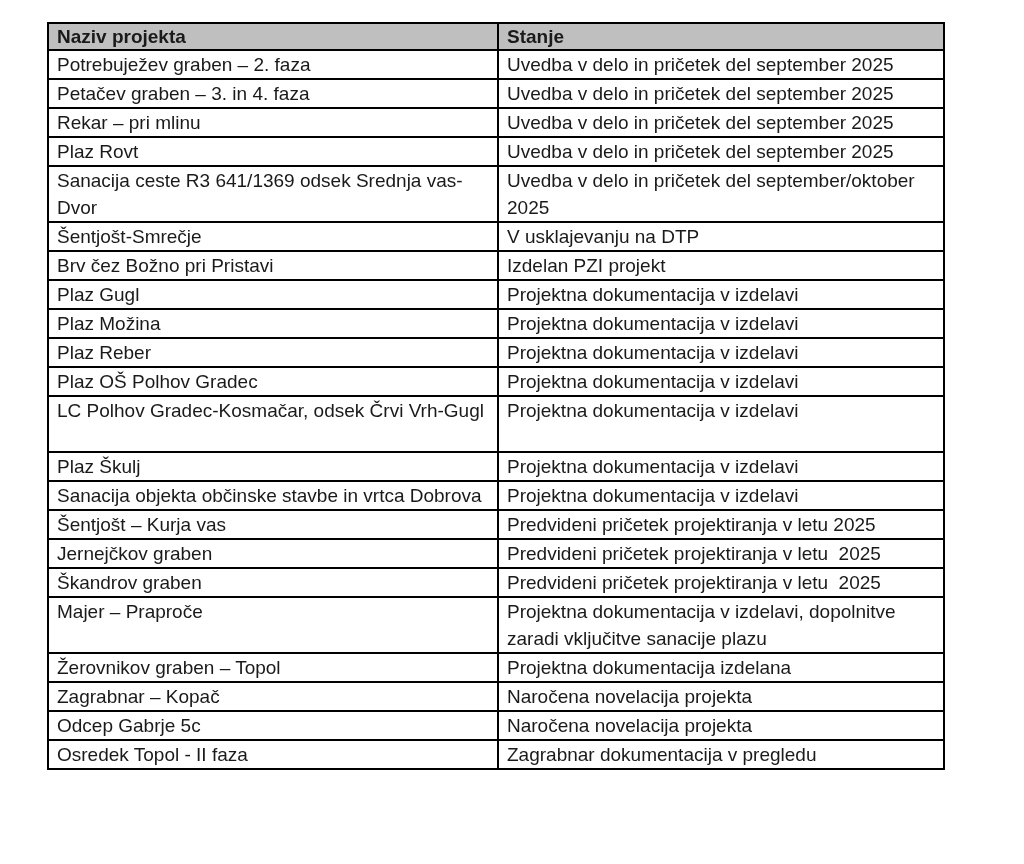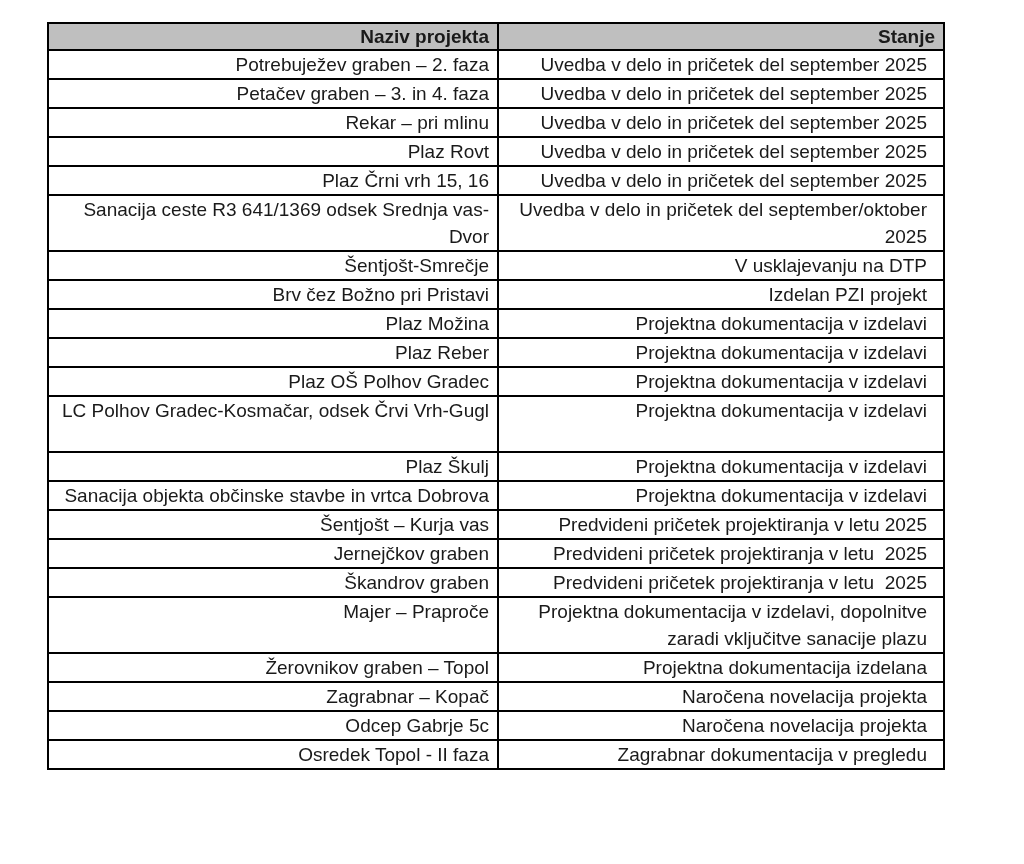--- a/index.html
+++ b/index.html
@@ -27,21 +27,21 @@
   col.c-project { width: 450px; }
   col.c-status  { width: 446px; }
   th, td {
     border: 2px solid #000000;
     vertical-align: top;
     font-size: 19px;
     line-height: 27px;
     padding: 0 8px;
     white-space: pre-wrap;
     overflow: hidden;
-    text-align: right;
+    text-align: left;
   }
   th {
     background: #bfbfbf;
     font-weight: bold;
     line-height: 25px;
     height: 25px;
   }
   td { height: 27px; }
   td.status-cell { padding-right: 16px; }
   tr.row-tall td { height: 54px; }
@@ -73,34 +73,34 @@
         </tr>
         <tr>
           <td class="project-cell">Rekar – pri mlinu</td>
           <td class="status-cell">Uvedba v delo in pričetek del september 2025</td>
         </tr>
         <tr>
           <td class="project-cell">Plaz Rovt</td>
           <td class="status-cell">Uvedba v delo in pričetek del september 2025</td>
         </tr>
         <tr>
-          <td class="project-cell">Plaz Črni vrh 15, 16</td>
-          <td class="status-cell">Uvedba v delo in pričetek del september 2025</td>
-        </tr>
-        <tr>
           <td class="project-cell">Sanacija ceste R3 641/1369 odsek Srednja vas-Dvor</td>
           <td class="status-cell">Uvedba v delo in pričetek del september/oktober 2025</td>
         </tr>
         <tr>
           <td class="project-cell">Šentjošt-Smrečje</td>
           <td class="status-cell">V usklajevanju na DTP</td>
         </tr>
         <tr>
           <td class="project-cell">Brv čez Božno pri Pristavi</td>
           <td class="status-cell">Izdelan PZI projekt</td>
+        </tr>
+        <tr>
+          <td class="project-cell">Plaz Gugl</td>
+          <td class="status-cell">Projektna dokumentacija v izdelavi</td>
         </tr>
         <tr>
           <td class="project-cell">Plaz Možina</td>
           <td class="status-cell">Projektna dokumentacija v izdelavi</td>
         </tr>
         <tr>
           <td class="project-cell">Plaz Reber</td>
           <td class="status-cell">Projektna dokumentacija v izdelavi</td>
         </tr>
         <tr>

